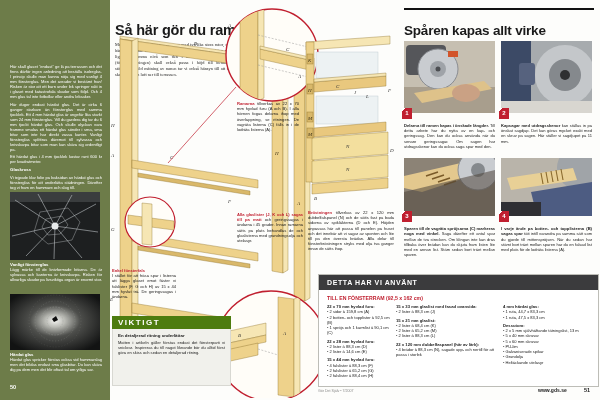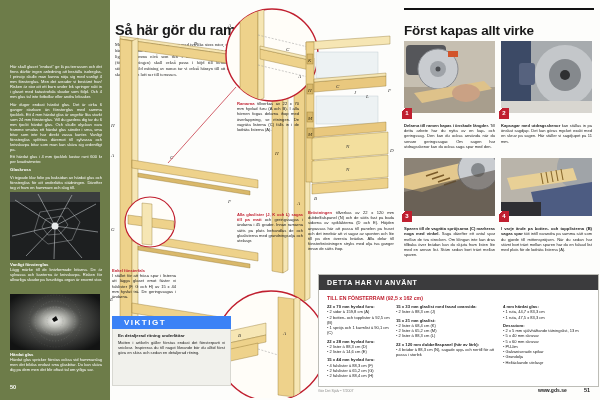--- a/index.html
+++ b/index.html
@@ -21,22 +21,22 @@
   .mid-title{left:115px;top:12px;font-size:14.5px;font-weight:bold;letter-spacing:-0.2px;}
   .mid-intro{left:115px;top:38px;width:118px;font-family:"Liberation Serif",serif;
              font-size:4.35px;line-height:1.38;text-align:justify;color:#222;}
   .note{font-size:4.1px;line-height:1.27;text-align:justify;z-index:5;}
   .note .lead{color:#c01f2f;font-weight:bold;}
   .note-ramarna{left:237px;top:101px;width:62px;}
   .note-glaslister{left:237px;top:212px;width:66px;}
   .note-brostning{left:308px;top:210px;width:86px;}
   .note-fals{left:112px;top:268px;width:64px;}
   .viktigt{left:112px;top:316px;width:119px;height:70px;z-index:5;}
-  .viktigt-banner{height:13px;background:#3b82f6;color:#fff;font-weight:bold;
-                  font-size:8px;letter-spacing:1.5px;line-height:13px;padding-left:12px;}
+  .viktigt-banner{height:13px;background:#4d7c0f;color:#fff;font-weight:bold;
+                  font-size:8px;letter-spacing:1.5px;line-height:13px;padding-left:6px;}
   .viktigt-body{background:#f1f1ec;border:0.5px solid #d8d8d2;border-top:none;
                 padding:4px 5px;height:48px;}
   .viktigt-sub{font-size:4.4px;font-weight:bold;margin:0 0 1.5px 0;}
   .viktigt-text{font-size:4.05px;line-height:1.3;text-align:justify;margin:0;}
   .mid-footer{left:253px;top:389px;font-size:3.6px;color:#8a8a8a;}
   svg text.dl{font-family:"Liberation Serif",serif;font-style:italic;font-size:5px;fill:#3c3014;}
   svg text.dlw{font-family:"Liberation Serif",serif;font-style:italic;font-size:5px;fill:#333;}
   
   .rp-rule{left:404px;top:8px;width:190px;height:1.6px;background:#111;}
   .rp-title{left:404px;top:14px;font-size:13.5px;font-weight:bold;letter-spacing:-0.2px;}
@@ -263,21 +263,21 @@
     <div class="viktigt-banner">VIKTIGT</div>
     <div class="viktigt-body">
       <p class="viktigt-sub">En detaljerad ritning underlättar</p>
       <p class="viktigt-text">Måtten i artikeln gäller förstås endast det fönsterparti vi snickrar. Inspireras du till något liknande bör du alltid först göra en skiss och sedan en detaljerad ritning.</p>
     </div>
   </div>
 
   <div class="abs mid-footer">Gör Det Själv • 7/2007</div>
 
   <div class="abs rp-rule"></div>
-  <h1 class="abs rp-title">Först kapas allt virke</h1>
+  <h1 class="abs rp-title">Spåren kapas allt virke</h1>
 
   <div class="abs photo" style="left:404px;top:41px;width:91px;height:72px;">
     <svg width="91" height="72" viewBox="0 0 91 72">
       <rect width="91" height="72" fill="#c6bfb1"></rect>
       <rect y="46" width="91" height="26" fill="#a89e8d"></rect>
       <rect x="2" y="4" width="40" height="30" rx="4" fill="#55565a"></rect>
       <circle cx="34" cy="28" r="20" fill="#c9ccd0" stroke="#8a8d92" stroke-width="1"></circle>
       <circle cx="34" cy="28" r="8" fill="#9fa3a8"></circle>
       <circle cx="34" cy="28" r="2.5" fill="#4c4e52"></circle>
       <polygon points="10,52 80,40 88,48 18,62" fill="#dec28a"></polygon>

